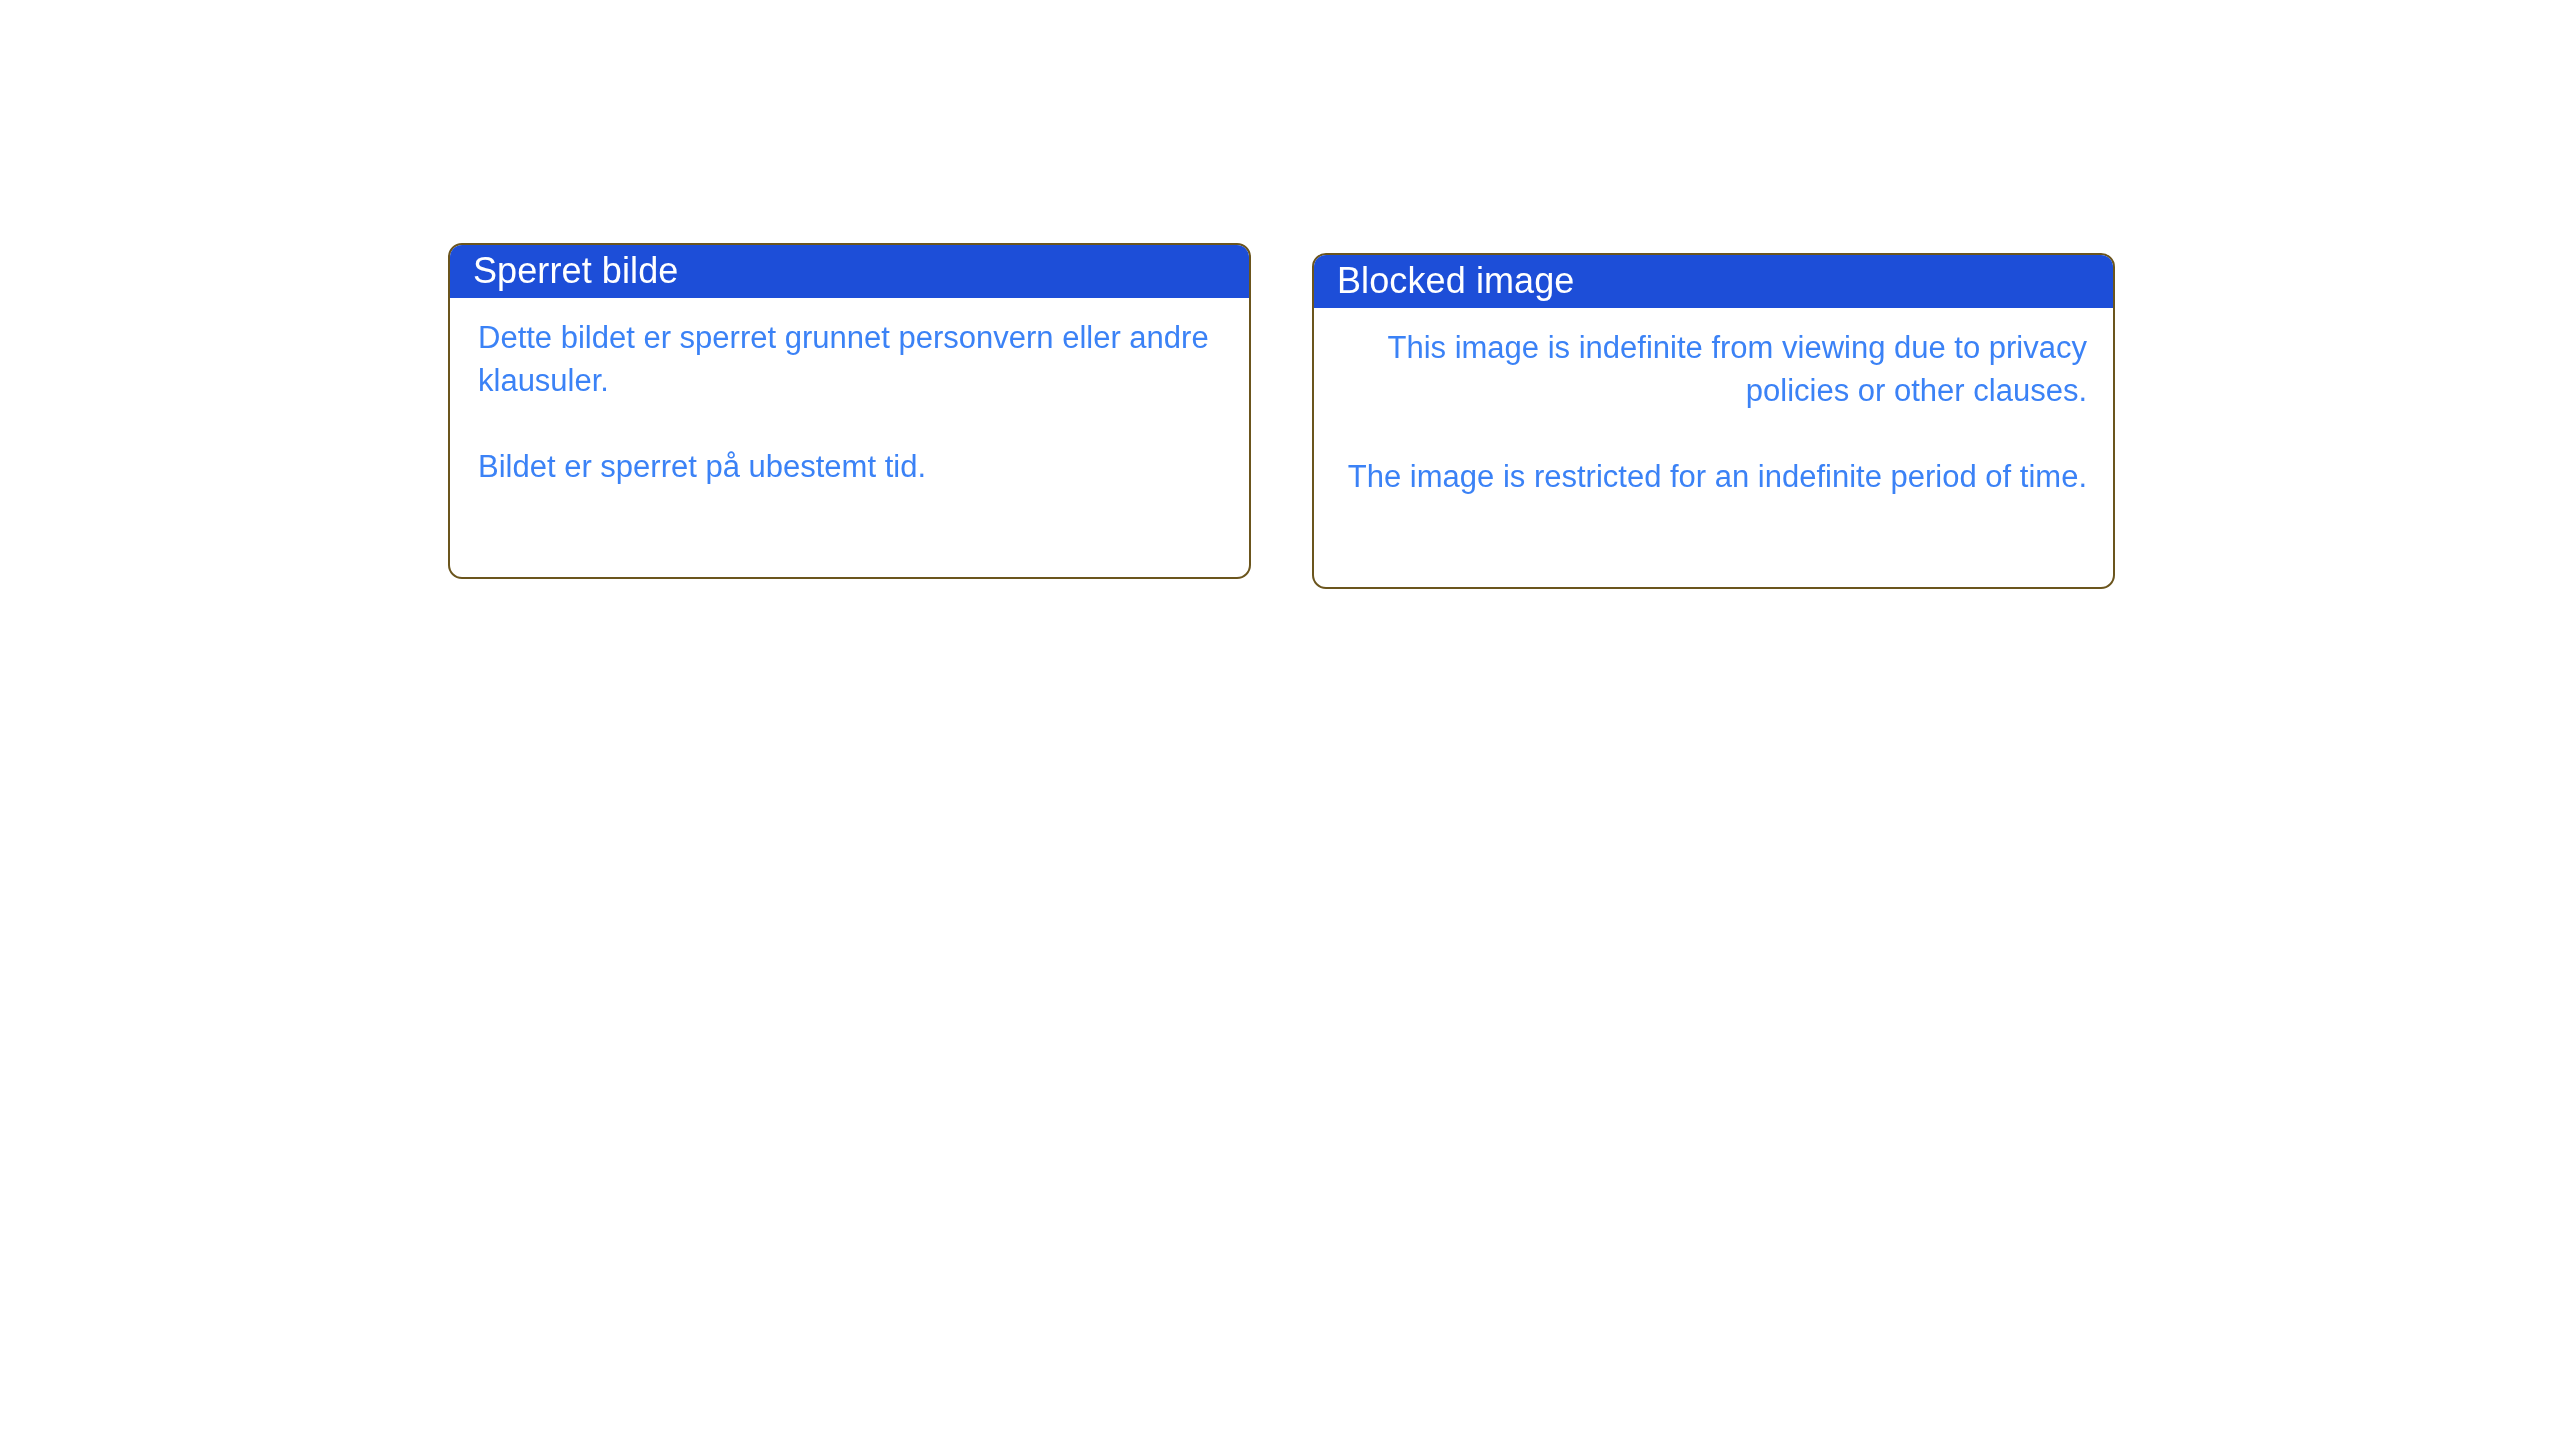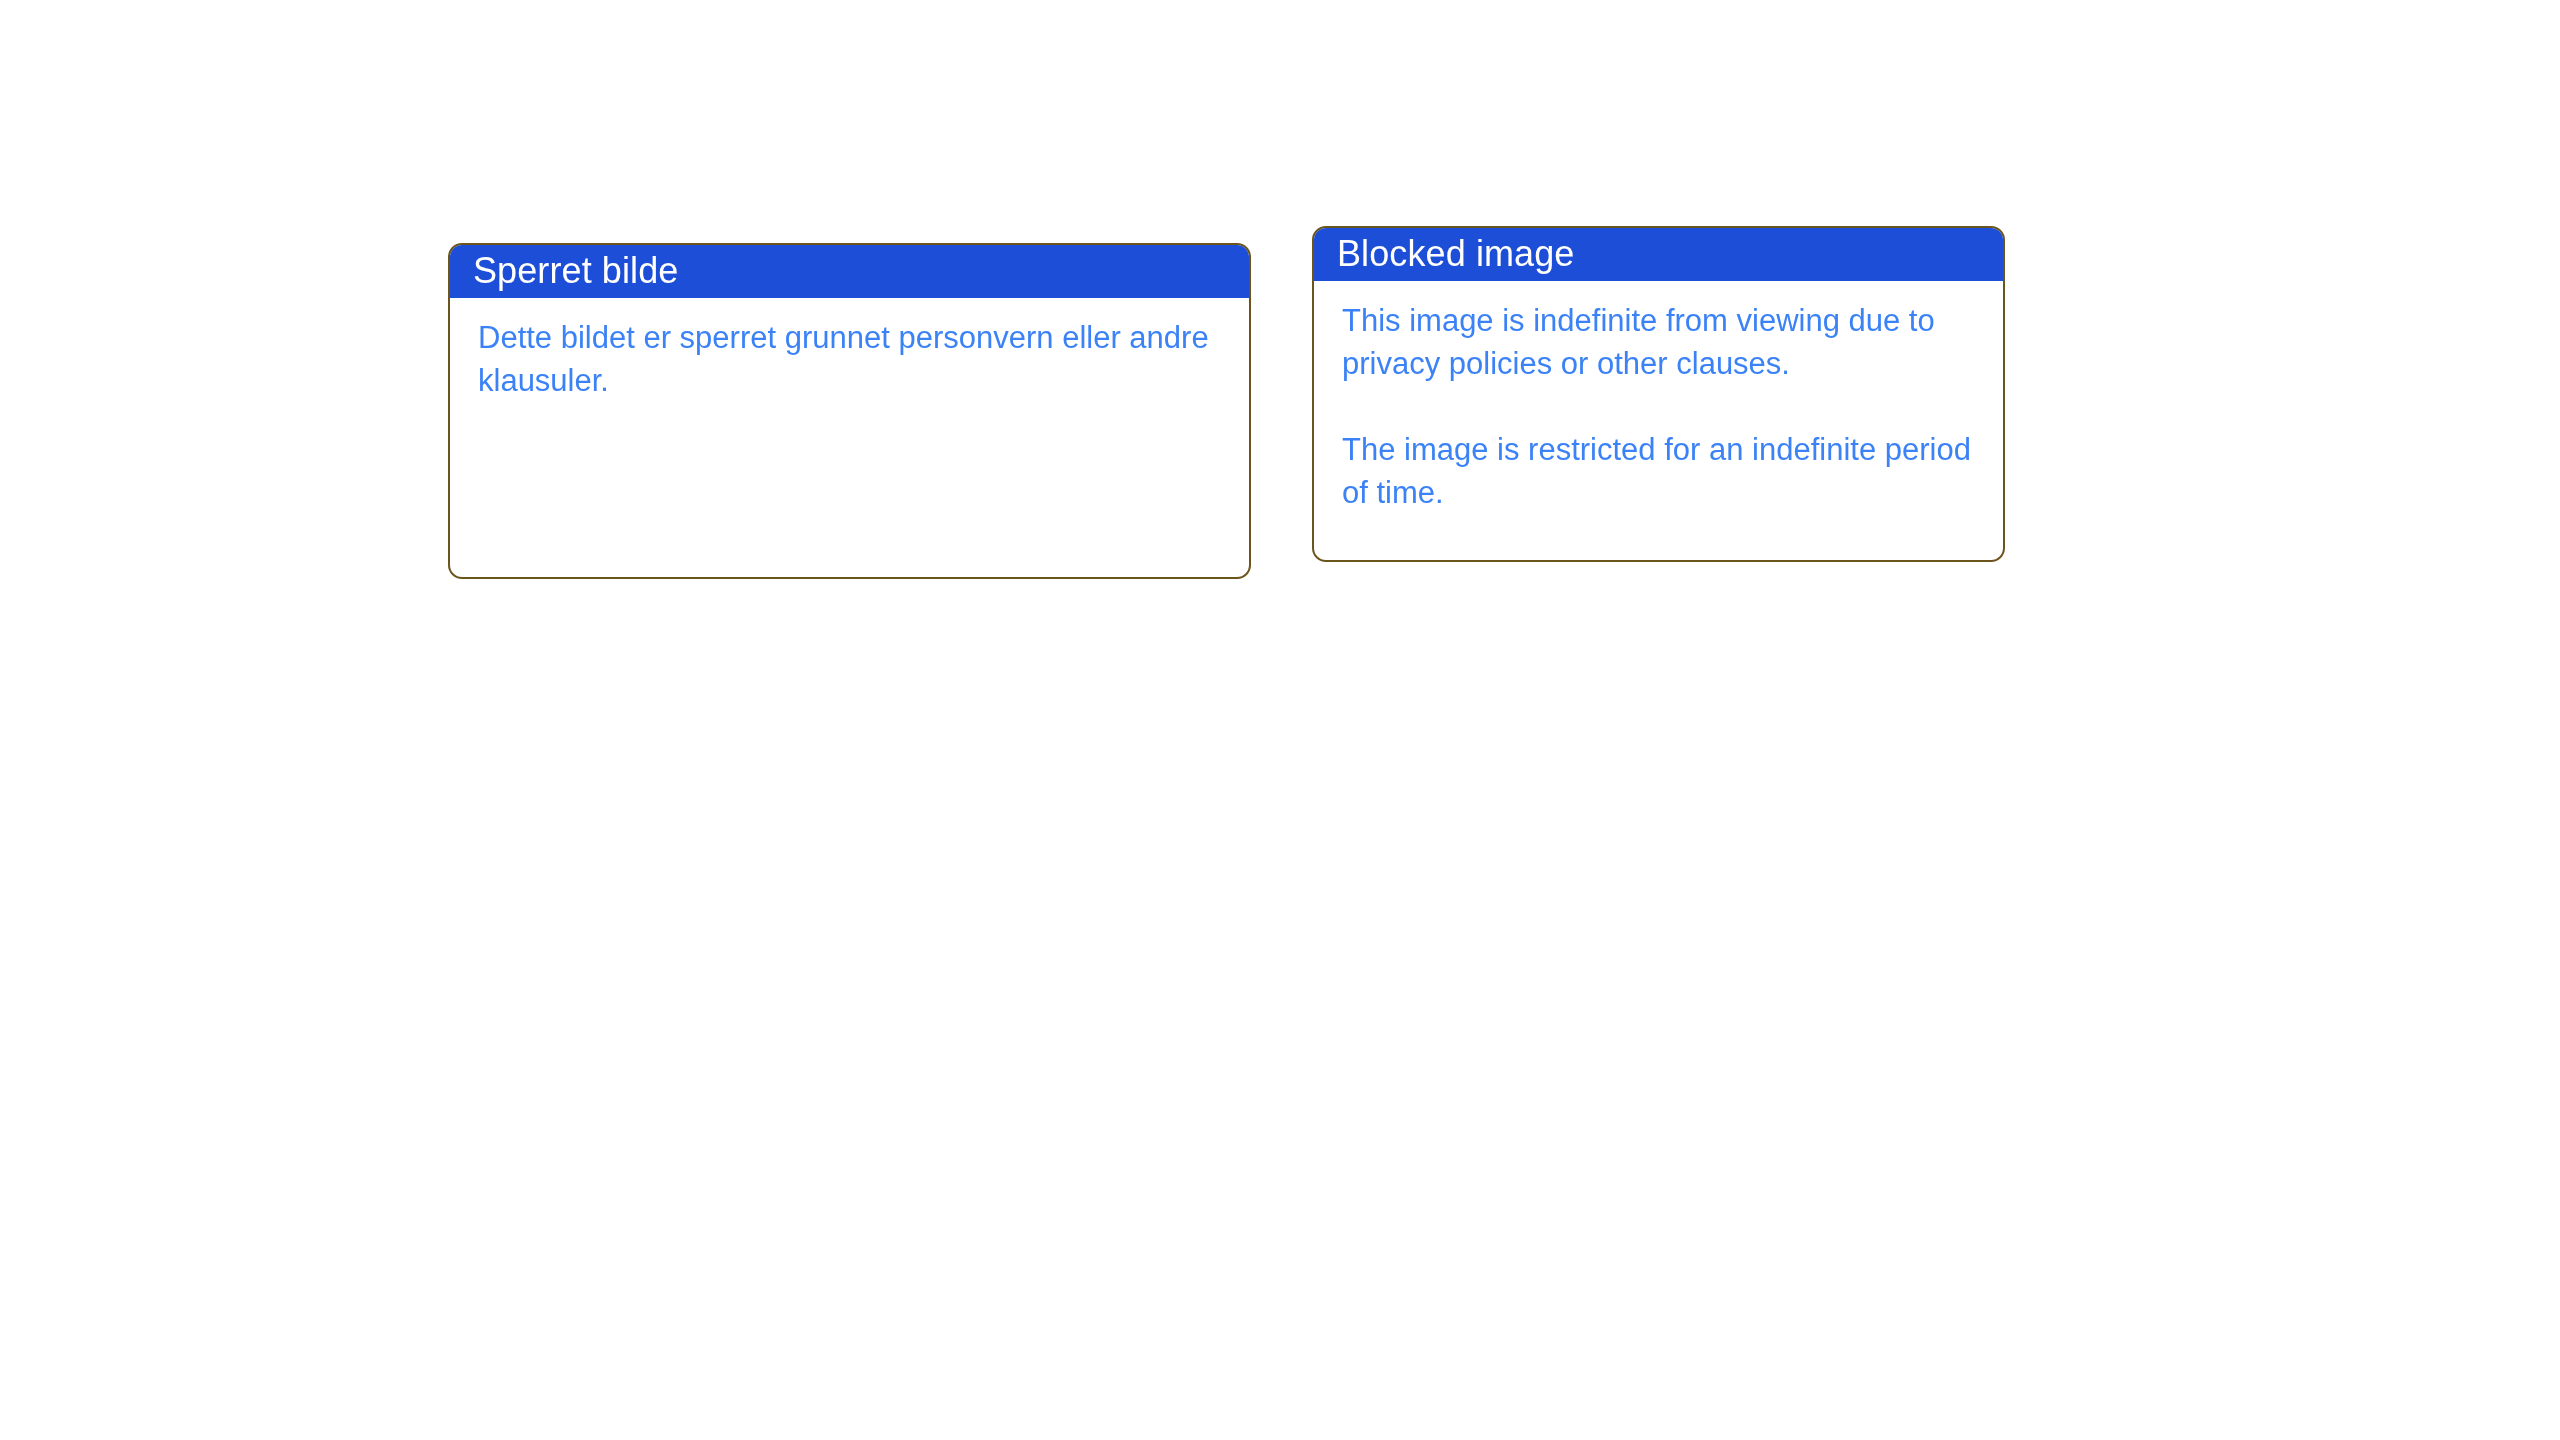--- a/index.html
+++ b/index.html
@@ -34,23 +34,24 @@
 
   .notice-card.card-left {
     left: 448px;
     top: 243px;
     width: 803px;
     height: 336px;
   }
 
   .notice-card.card-right {
     left: 1312px;
-    top: 226px;
-    width: 693px;
+    top: 253px;
+    width: 803px;
     height: 336px;
+    text-align: right;
   }
 
   .card-header {
     box-sizing: border-box;
     height: 55px;
     background: #1d4ed8;
     margin: -2px -2px 0 -2px;
     border-top-left-radius: 14px;
     border-top-right-radius: 14px;
     display: flex;
@@ -91,20 +92,21 @@
 <body>
 
 <div id="cards-area">
 
   <section class="notice-card card-left">
     <div class="card-header">
       <span class="card-header-title">Sperret bilde</span>
     </div>
     <div class="card-body">
       <p class="card-paragraph">Dette bildet er sperret grunnet personvern eller andre klausuler.</p>
+      <p class="card-paragraph">Bildet er sperret på ubestemt tid.</p>
     </div>
   </section>
 
   <section class="notice-card card-right">
     <div class="card-header">
       <span class="card-header-title">Blocked image</span>
     </div>
     <div class="card-body">
       <p class="card-paragraph">This image is indefinite from viewing due to privacy policies or other clauses.</p>
       <p class="card-paragraph">The image is restricted for an indefinite period of time.</p>

